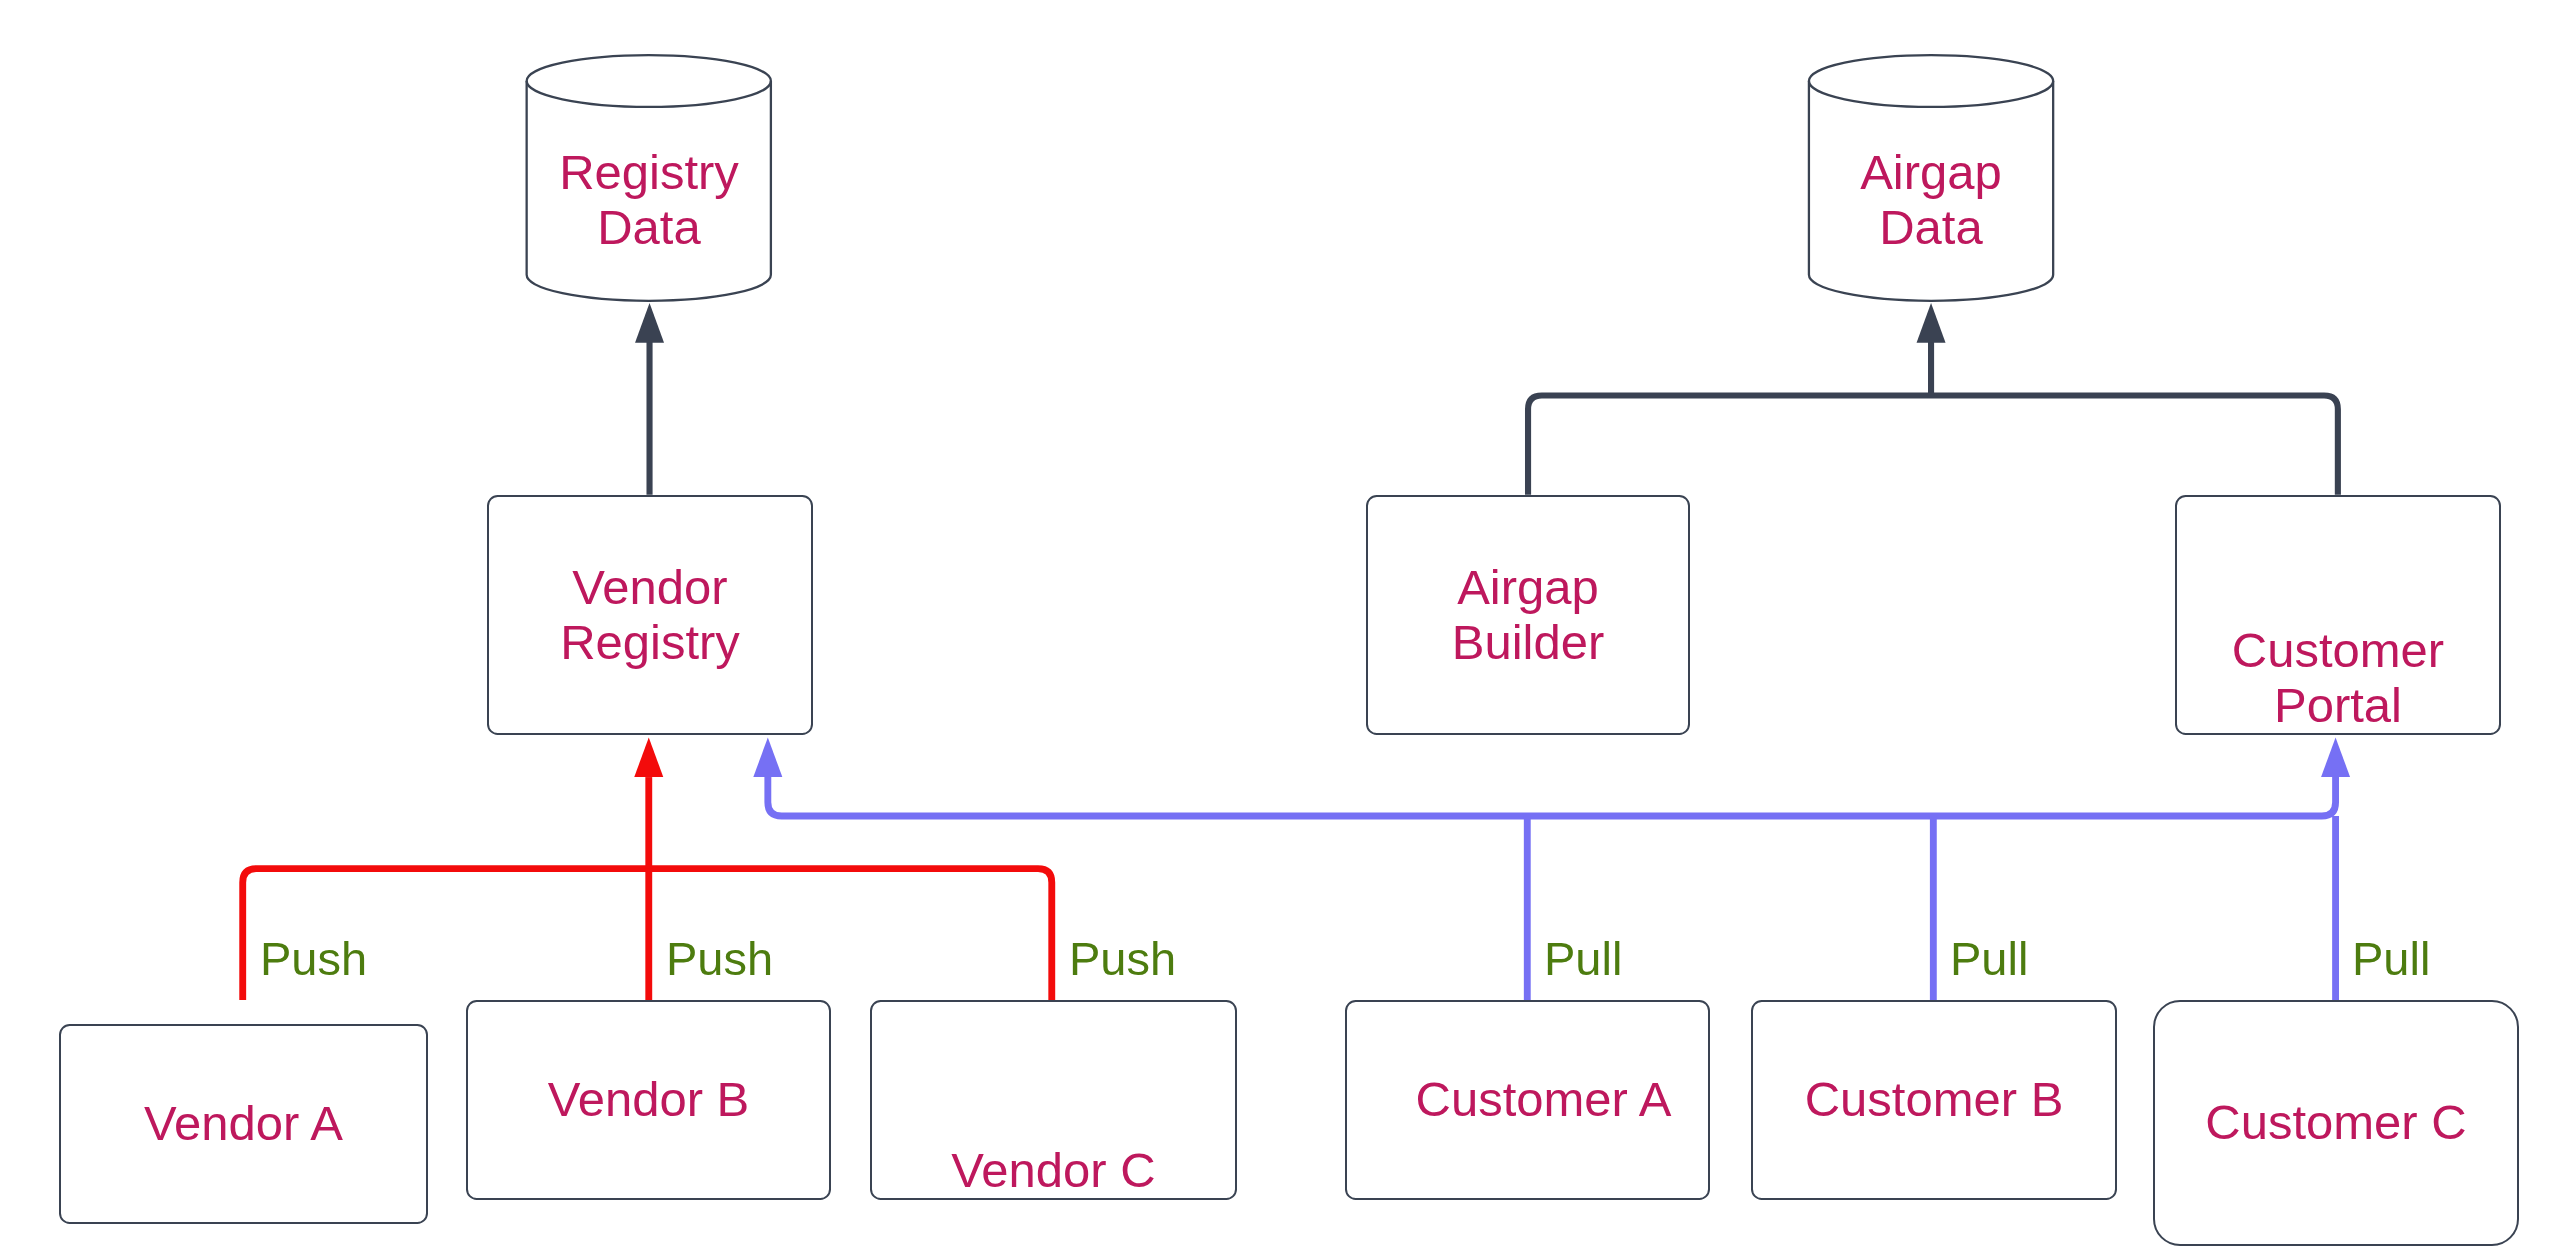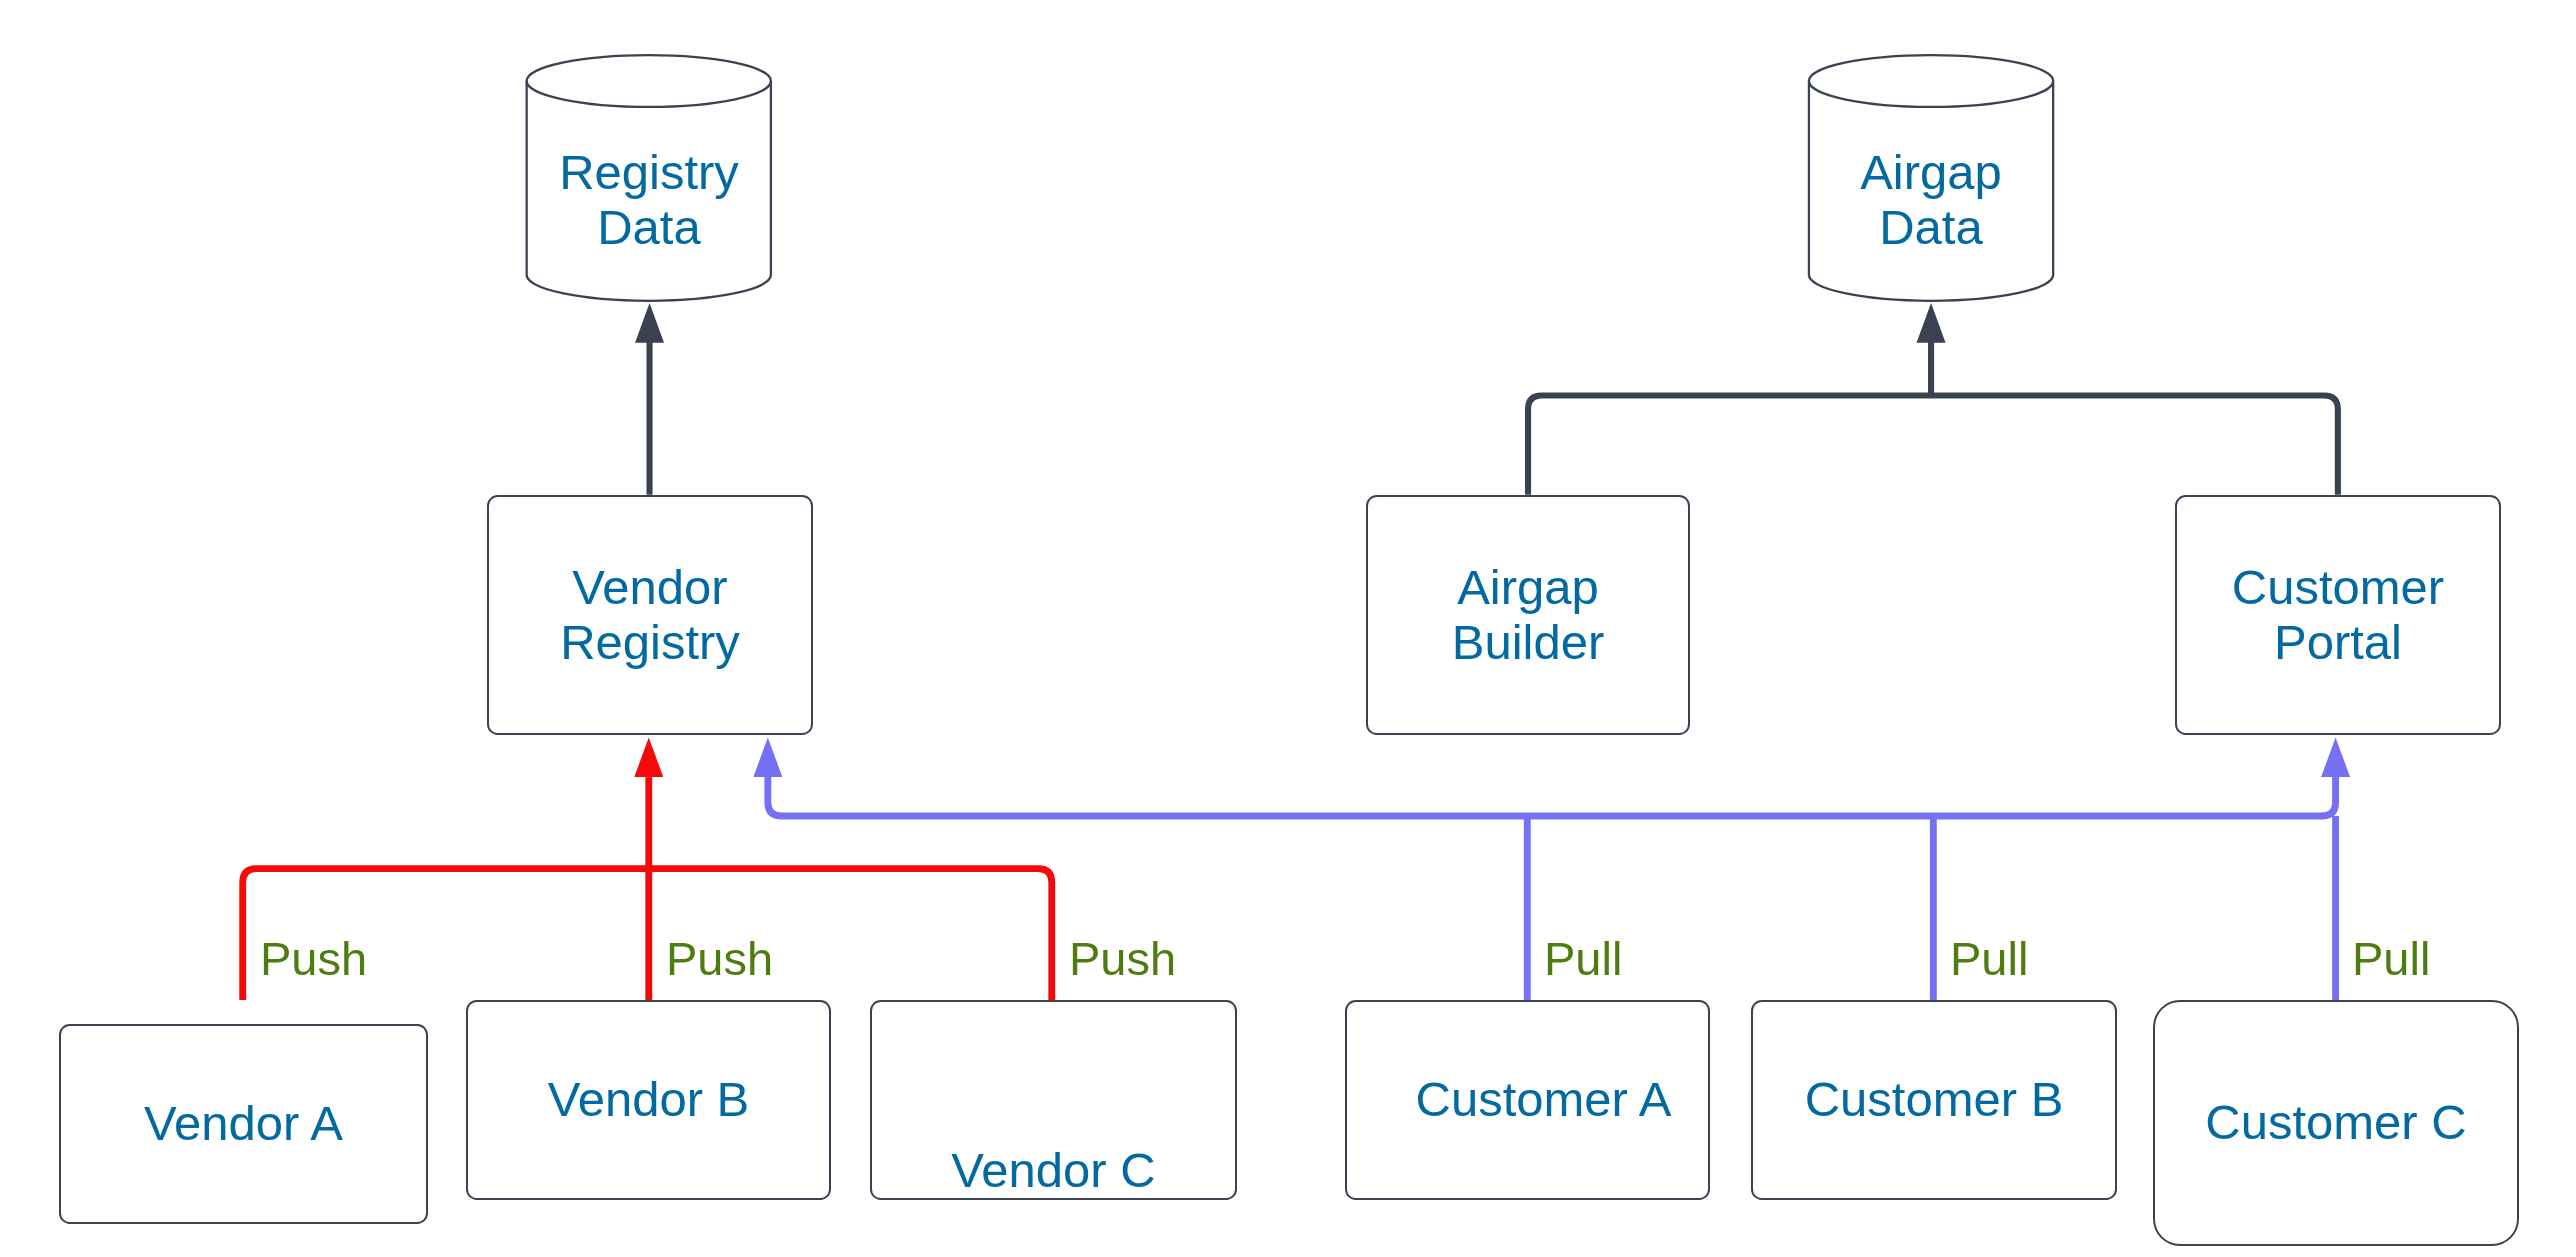--- a/index.html
+++ b/index.html
@@ -19,21 +19,21 @@
   }
   .node {
     position: absolute;
     display: flex;
     align-items: center;
     justify-content: center;
     text-align: center;
     font-size: 49px;
     line-height: 1.125;
     white-space: pre-line;
-    color: #0369a1;
+    color: #be185d;
     box-sizing: border-box;
   }
   .box {
     border: 2.3px solid #3a4352;
     border-radius: 10.7px;
     background: #ffffff;
   }
   .cyl-label {
     background: transparent;
   }
@@ -94,21 +94,21 @@
   </div>
 
   <div class="node box" style="left:487px; top:495px; width:326px; height:240px;">
     <span>Vendor
 Registry</span>
   </div>
   <div class="node box" style="left:1366px; top:495px; width:324px; height:240px;">
     <span>Airgap
 Builder</span>
   </div>
-  <div class="node box" style="left:2175px; top:495px; width:326px; height:240px;">
+  <div class="node box" style="left:2175px; top:495px; width:326px; height:240px;align-items:flex-end;">
     <span>Customer
 Portal</span>
   </div>
 
   <div class="node box" style="left:59px; top:1000px; width:369px; height:200px;margin-top:24px;">
     <span>Vendor A</span>
   </div>
   <div class="node box" style="left:466px; top:1000px; width:365px; height:200px;">
     <span>Vendor B</span>
   </div>

